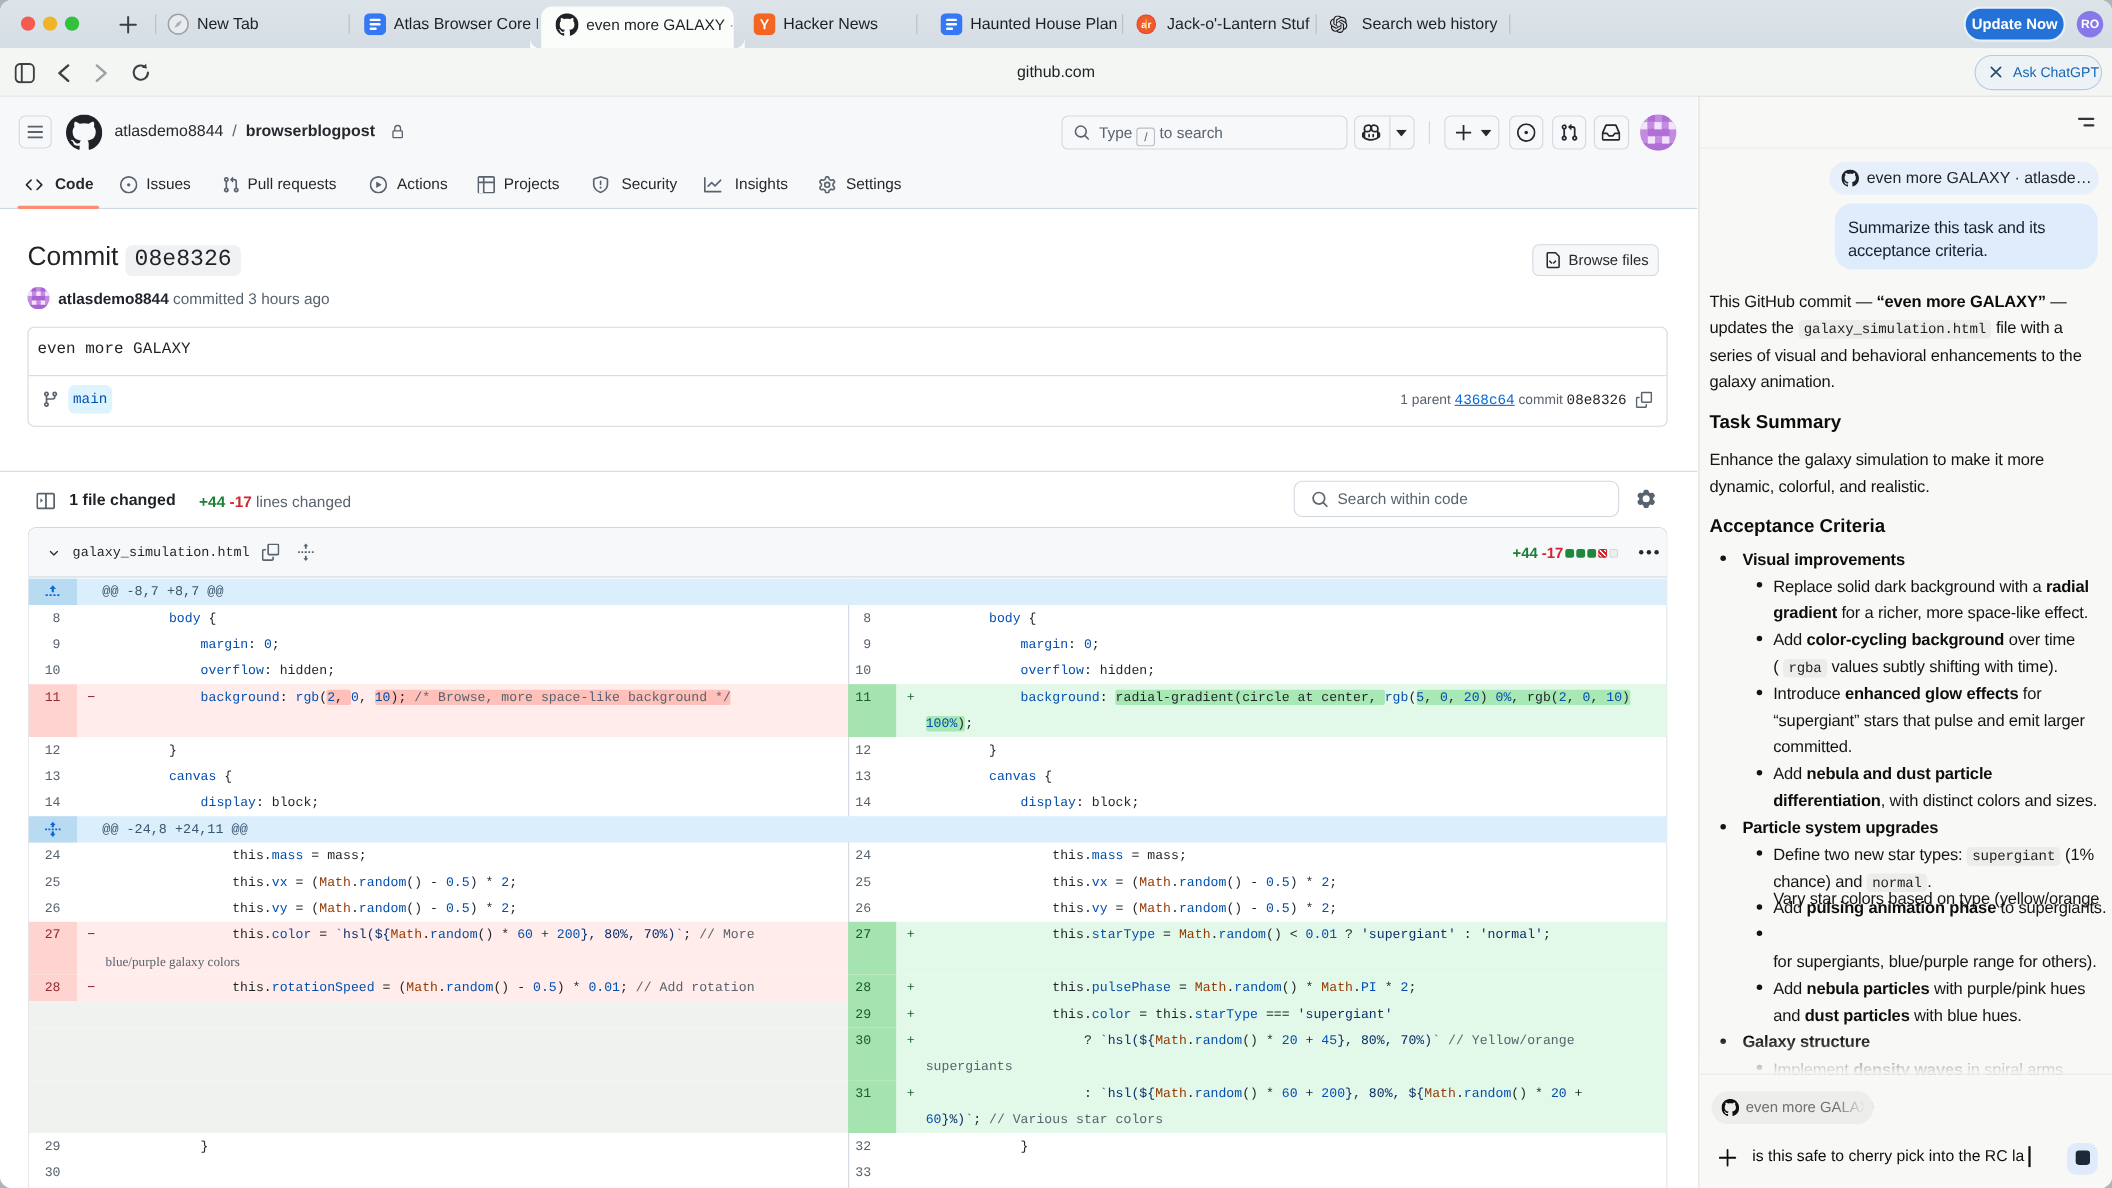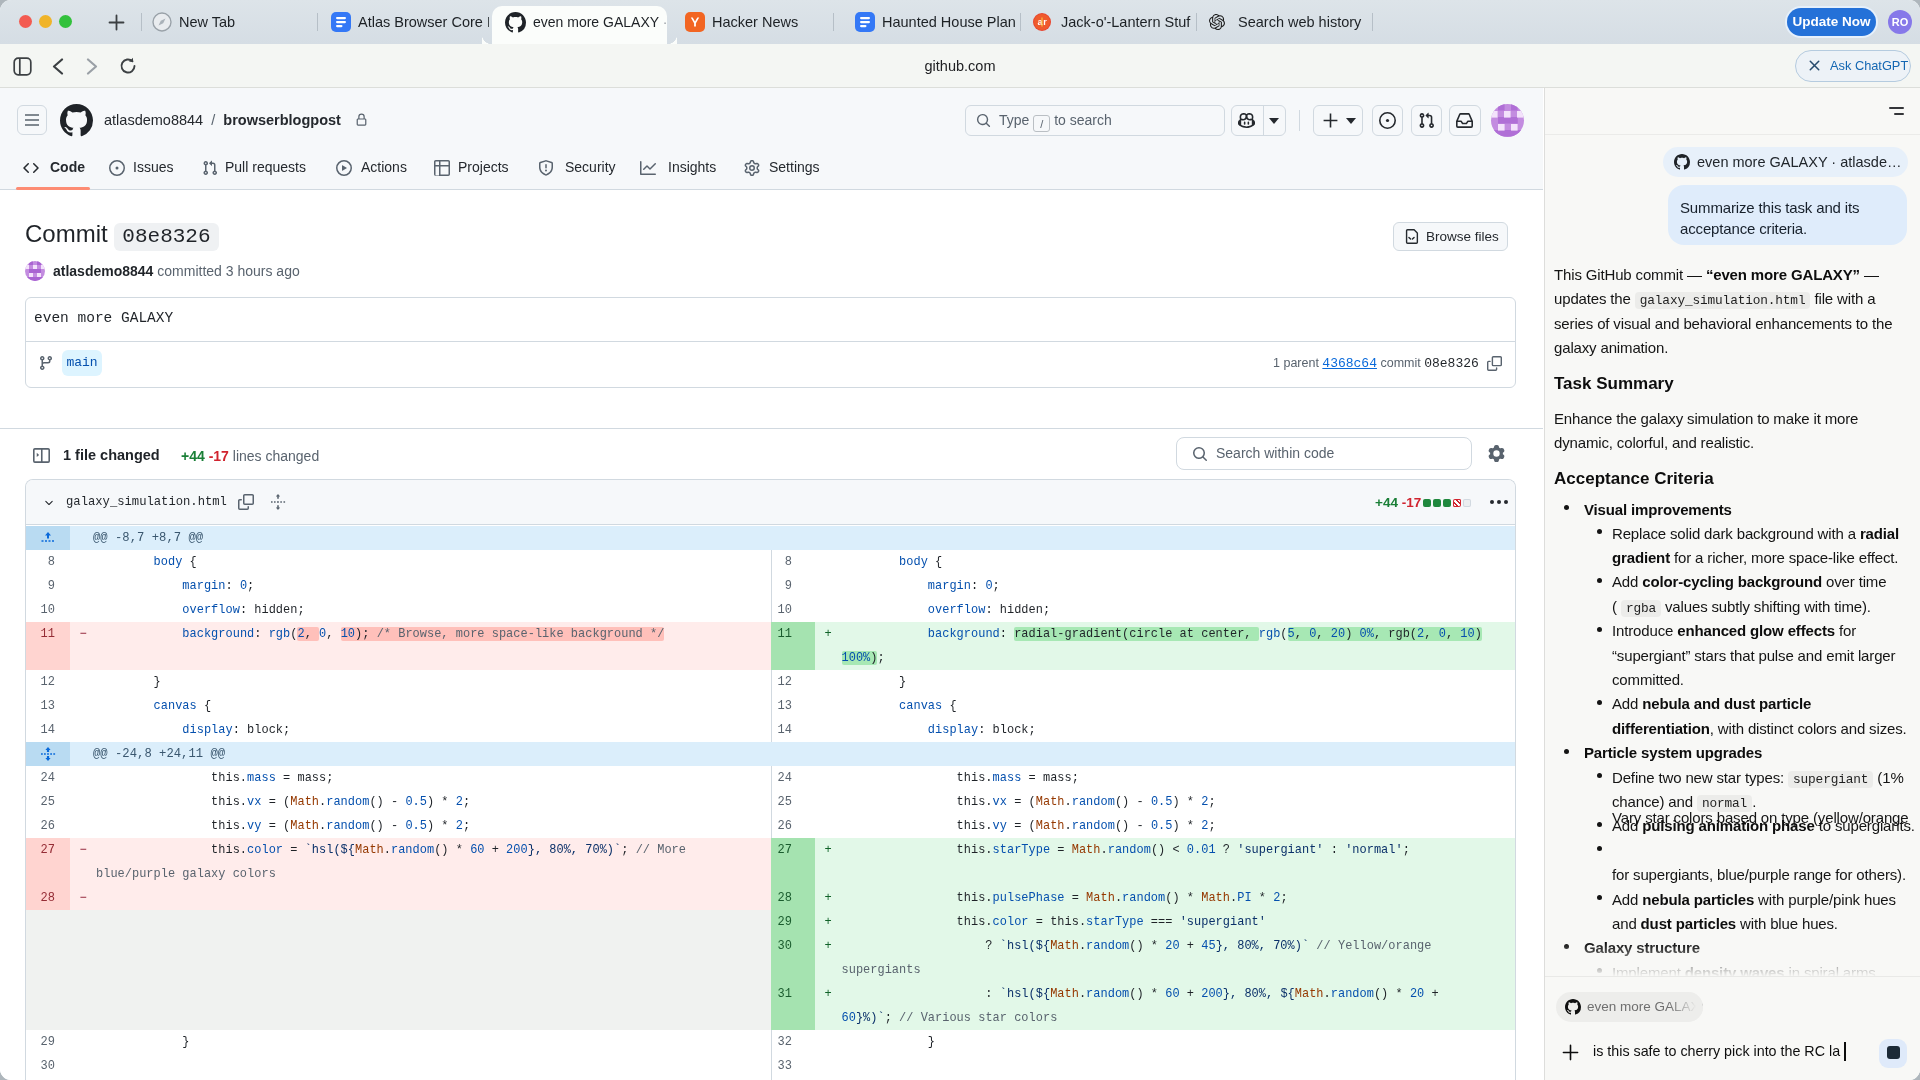--- a/index.html
+++ b/index.html
@@ -420,34 +420,35 @@
           <div class="codeline" style="left:70px; top:0px;">                this.<span class="b">vy</span> = (<span class="m">Math</span>.<span class="b">random</span>() - <span class="b">0.5</span>) * <span class="b">2</span>;</div>
           <div class="codeline" style="left:815.5px; top:0px;">                this.<span class="b">vy</span> = (<span class="m">Math</span>.<span class="b">random</span>() - <span class="b">0.5</span>) * <span class="b">2</span>;</div>
         </div>
 <div class="drow" style="top:358px; height:48px;">
           <div style="position:absolute; left:0px; top:0; width:44px; height:100%; background:#ffd4d0;">
             <div style="position:absolute; right:15px; top:0; height:24px; line-height:24px; font-family:'Liberation Mono',monospace; font-size:12px; color:#952c35;">27</div>
           </div>
           <div style="position:absolute; left:44px; top:0; width:701px; height:100%; background:#ffeceb;"></div>
           <div style="position:absolute; left:44px; top:0; width:26px; height:100%; text-align:center; font-family:'Liberation Mono',monospace; font-size:12px; line-height:24px; color:#82071e;">−</div>
           <div class="codeline" style="left:70px; top:0px;">                this.<span class="b">color</span> = <span class="s">`hsl(${</span><span class="m">Math</span>.<span class="b">random</span>() * <span class="b">60</span> + <span class="b">200</span><span class="s">}, 80%, 70%)`</span>; <span class="c">// More</span></div>
-          <div class="codeline" style="left:70px; top:24px;"><span class="c">blue/purple galaxy colors</span></div>
+          <div class="codeline" style="left:70px; top:24px;font-family:Liberation Serif, serif;"><span class="c">blue/purple galaxy colors</span></div>
           <div style="position:absolute; left:745px; top:0; width:44px; height:100%; background:#a5e3b0;">
             <div style="position:absolute; right:23px; top:0; height:24px; line-height:24px; font-family:'Liberation Mono',monospace; font-size:12px; color:#1a5c2e;">27</div>
           </div>
           <div style="position:absolute; left:789px; top:0; width:701px; height:100%; background:#e2f8e8;"></div>
           <div style="position:absolute; left:789px; top:0; width:26px; height:100%; text-align:center; font-family:'Liberation Mono',monospace; font-size:12px; line-height:24px; color:#116329;">+</div>
           <div class="codeline" style="left:815.5px; top:0px;">                this.<span class="b">starType</span> = <span class="m">Math</span>.<span class="b">random</span>() &lt; <span class="b">0.01</span> ? <span class="s">'supergiant'</span> : <span class="s">'normal'</span>;</div>
         </div>
 <div class="drow" style="top:406px; height:24px;">
           <div style="position:absolute; left:0px; top:0; width:44px; height:100%; background:#ffd4d0;">
             <div style="position:absolute; right:15px; top:0; height:24px; line-height:24px; font-family:'Liberation Mono',monospace; font-size:12px; color:#952c35;">28</div>
           </div>
           <div style="position:absolute; left:44px; top:0; width:701px; height:100%; background:#ffeceb;"></div>
           <div style="position:absolute; left:44px; top:0; width:26px; height:100%; text-align:center; font-family:'Liberation Mono',monospace; font-size:12px; line-height:24px; color:#82071e;">−</div>
+          <div class="codeline" style="left:70px; top:0px;">                this.<span class="b">rotationSpeed</span> = (<span class="m">Math</span>.<span class="b">random</span>() - <span class="b">0.5</span>) * <span class="b">0.01</span>; <span class="c">// Add rotation</span></div>
           <div style="position:absolute; left:745px; top:0; width:44px; height:100%; background:#a5e3b0;">
             <div style="position:absolute; right:23px; top:0; height:24px; line-height:24px; font-family:'Liberation Mono',monospace; font-size:12px; color:#1a5c2e;">28</div>
           </div>
           <div style="position:absolute; left:789px; top:0; width:701px; height:100%; background:#e2f8e8;"></div>
           <div style="position:absolute; left:789px; top:0; width:26px; height:100%; text-align:center; font-family:'Liberation Mono',monospace; font-size:12px; line-height:24px; color:#116329;">+</div>
           <div class="codeline" style="left:815.5px; top:0px;">                this.<span class="b">pulsePhase</span> = <span class="m">Math</span>.<span class="b">random</span>() * <span class="m">Math</span>.<span class="b">PI</span> * <span class="b">2</span>;</div>
         </div>
 <div class="drow" style="top:430px; height:24px;">
           <div style="position:absolute; left:0px; top:0; width:745px; height:100%; background:#f0f2f0;"></div>
           <div style="position:absolute; left:745px; top:0; width:44px; height:100%; background:#a5e3b0;">

